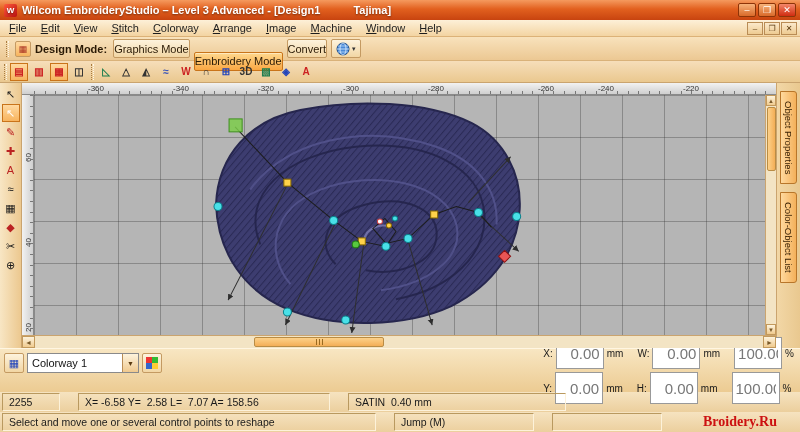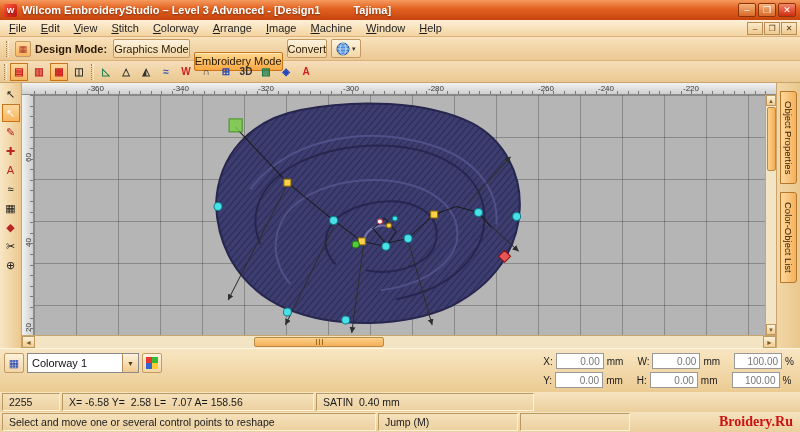--- a/index.html
+++ b/index.html
@@ -87,26 +87,26 @@
   .cwbar { height:44px; background:linear-gradient(#f8e6c2,#ecCB92); background:linear-gradient(#f8e6c2,#eccb92); border-top:1px solid #fff6e2; display:flex; padding:3px 4px; }
   .cw-left { display:flex; align-items:flex-start; gap:3px; padding-top:1px; }
   .cw-btn { width:20px; height:20px; border:1px solid #c49a62; border-radius:2px; background:linear-gradient(#fdf3dd,#f2d6a4); display:flex; align-items:center; justify-content:center; font-size:11px; color:#2244bb; }
   .combo { width:112px; height:20px; background:#fff; border:1px solid #8a8a8a; display:flex; align-items:center; font-size:11px; padding-left:4px; color:#111; }
   .combo-caret { margin-left:auto; width:16px; height:100%; background:linear-gradient(#fdf3dd,#f0c98e); border-left:1px solid #b98c55; display:flex; align-items:center; justify-content:center; font-size:7px; color:#5a3a10; }
   .swatch4 { width:12px; height:12px; display:grid; grid-template-columns:6px 6px; grid-template-rows:6px 6px; }
   .swatch4 span:nth-child(1){background:#e33;} .swatch4 span:nth-child(2){background:#3b3;}
   .swatch4 span:nth-child(3){background:#36c;} .swatch4 span:nth-child(4){background:#fc3;}
   .fields { margin-left:auto; display:flex; flex-direction:column; gap:3px; justify-content:center; padding-right:2px; }
   .frow { display:flex; align-items:center; gap:3px; font-size:10px; color:#1a1a1a; }
-  .fld { width:48px; height:16px; border:1px solid #999; background:#fff; font-size:10px; text-align:right; padding:0 3px; color:#777; font-family:"Liberation Sans",sans-serif; }
+  .fld { width:48px; height:32px; border:1px solid #999; background:#fff; font-size:15px; text-align:right; padding:0 3px; color:#777; font-family:"Liberation Sans",sans-serif; }
   .fsep { width:8px; }
 
   
   .sbar { height:20px; display:flex; background:linear-gradient(#f6e3c0,#eccf9d); font-size:10.5px; color:#1a1a1a; }
-  .seg { display:flex; align-items:center; padding:0 6px; margin:1px 0 1px 2px; border:1px solid; border-color:#b9995f #fdf2da #fdf2da #b9995f; white-space:pre; overflow:hidden; }
+  .seg { display:flex; align-items:center; padding:0 6px; margin:1px 16px 1px 2px; border:1px solid; border-color:#b9995f #fdf2da #fdf2da #b9995f; white-space:pre; overflow:hidden; }
   .seg.grow { flex:1; }
   .watermark { justify-content:flex-end; color:#cc1111; font-weight:bold; font-size:14px; font-family:"Liberation Serif", serif; border-color:transparent; }
 </style>
 </head>
 <body>
 
 <div class="window">
 
   <div class="titlebar">
     <span class="app-icon">W</span>

